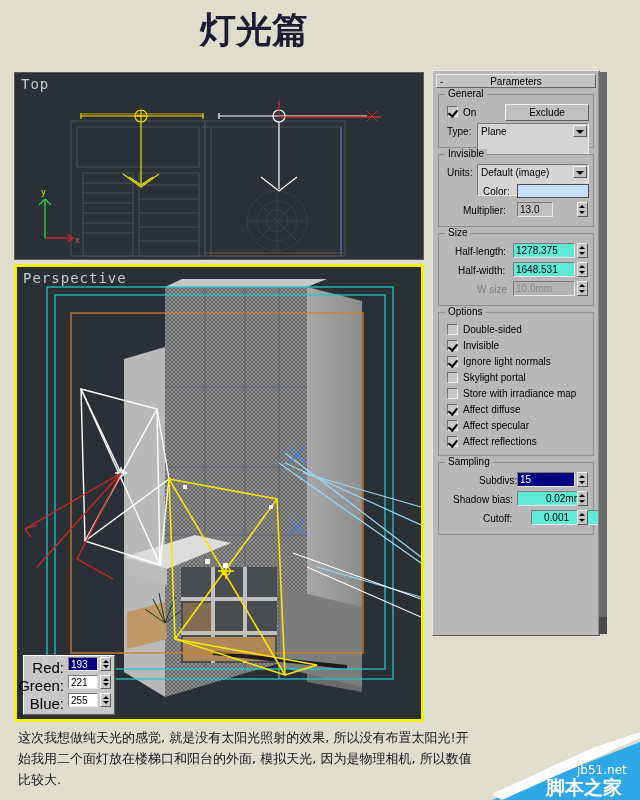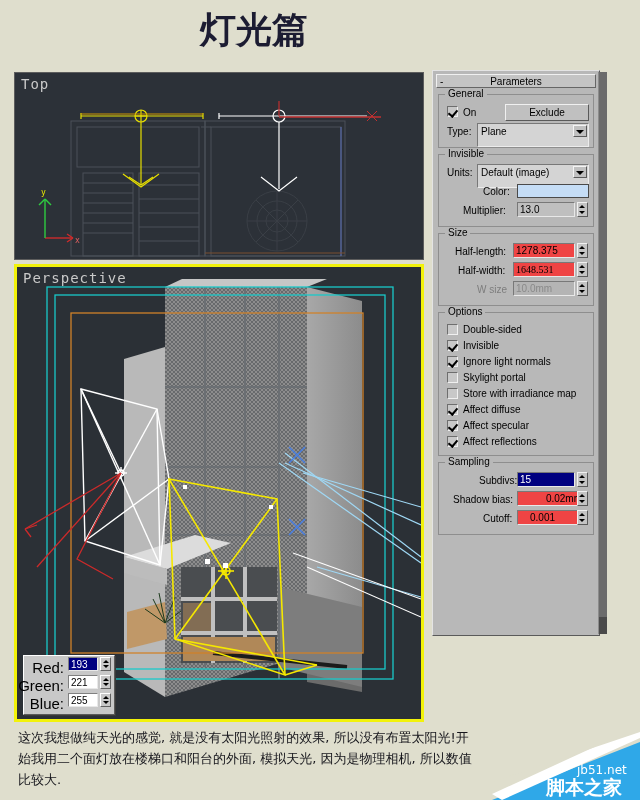--- a/index.html
+++ b/index.html
@@ -102,25 +102,25 @@
     border-right-color:#5a5a5a;border-bottom-color:#5a5a5a;
     text-align:center;font-size:10px;line-height:15px;height:17px;
     color:#000;box-sizing:border-box;
   }
   .field{
     position:absolute;height:15px;background:#bfbfbf;
     border:1px solid #787878;border-right-color:#e8e8e8;border-bottom-color:#e8e8e8;
     font-size:10px;line-height:14px;padding-left:2px;color:#000;
     box-sizing:border-box;overflow:hidden;white-space:nowrap;
   }
-  .field.white{background:#ef4444;}
+  .field.white{background:#5eead4;}
   .field.selected{background:#000080;color:#fff;}
   .field.dimfld{color:#8a8a8a;background:#b4b4b4;}
   .combo{
-    position:absolute;height:24px;background:#d4d4d4;
+    position:absolute;height:32px;background:#d4d4d4;
     border:1px solid #787878;border-right-color:#ececec;border-bottom-color:#ececec;
     font-size:10px;line-height:15px;padding-left:3px;color:#000;box-sizing:border-box;
   }
   .combo .arrowbox{
     position:absolute;right:1px;top:1px;width:14px;height:12px;background:#c0c0c0;
     border:1px solid #f4f4f4;border-right-color:#5a5a5a;border-bottom-color:#5a5a5a;
     box-sizing:border-box;
   }
   .combo .arrowbox::after{
     content:"";position:absolute;left:2px;top:4px;width:0;height:0;
@@ -419,35 +419,35 @@
         <span>Default (image)</span>
         <span class="arrowbox"></span>
       </span>
     </div>
     <div class="row">
       <span class="lbl" style="left:40px;">Color:</span>
       <span class="swatch" id="color-swatch" style="left: 74px; top: 1px; width: 72px; background: rgb(197, 221, 246);"></span>
     </div>
     <div class="row">
       <span class="lbl" style="left:20px;">Multiplier:</span>
-      <span class="field" style="left:74px;top:0;width:58px;">13.0</span>
+      <span class="field" style="left:74px;top:0;width:36px;">13.0</span>
       <span class="spin2" style="left:134px;top:0;"></span>
     </div>
   </div>
 
   <div class="group">
     <span class="gtitle">Size</span>
     <div class="row">
       <span class="lbl" style="left:12px;">Half-length:</span>
       <span class="field white" style="left:70px;top:0;width:62px;">1278.375&nbsp;</span>
       <span class="spin2" style="left:134px;top:0;"></span>
     </div>
     <div class="row">
       <span class="lbl" style="left:15px;">Half-width:</span>
-      <span class="field white" style="left:70px;top:0;width:62px;font-family:Liberation Serif, serif;">1648.531&nbsp;</span>
+      <span class="field white" style="left:70px;top:0;width:62px;">1648.531&nbsp;</span>
       <span class="spin2" style="left:134px;top:0;"></span>
     </div>
     <div class="row">
       <span class="lbl dim" style="left:34px;">W size</span>
       <span class="field dimfld" style="left:70px;top:0;width:62px;">10.0mm</span>
       <span class="spin2" style="left:134px;top:0;"></span>
     </div>
   </div>
 
   <div class="group">
@@ -493,21 +493,21 @@
       <span class="field selected" style="left:74px;top:0;width:58px;">15</span>
       <span class="spin2" style="left:134px;top:0;"></span>
     </div>
     <div class="row">
       <span class="lbl" style="left:10px;">Shadow bias:</span>
       <span class="field white" style="left:74px;top:0;width:66px;text-align:right;">0.02mm</span>
       <span class="spin2" style="left:134px;top:0;"></span>
     </div>
     <div class="row">
       <span class="lbl" style="left:40px;">Cutoff:</span>
-      <span class="field white" style="left:74px;top:0;width:70px;padding-left:12px;">0.001</span>
+      <span class="field white" style="left:88px;top:0;width:70px;padding-left:12px;">0.001</span>
       <span class="spin2" style="left:134px;top:0;"></span>
     </div>
   </div>
 </div>
 
 <div id="panel-scroll">
   <div class="thumb"></div>
 </div>
 
 <div id="caption">这次我想做纯天光的感觉, 就是没有太阳光照射的效果, 所以没有布置太阳光!开始我用二个面灯放在楼梯口和阳台的外面, 模拟天光, 因为是物理相机, 所以数值比较大.</div>

